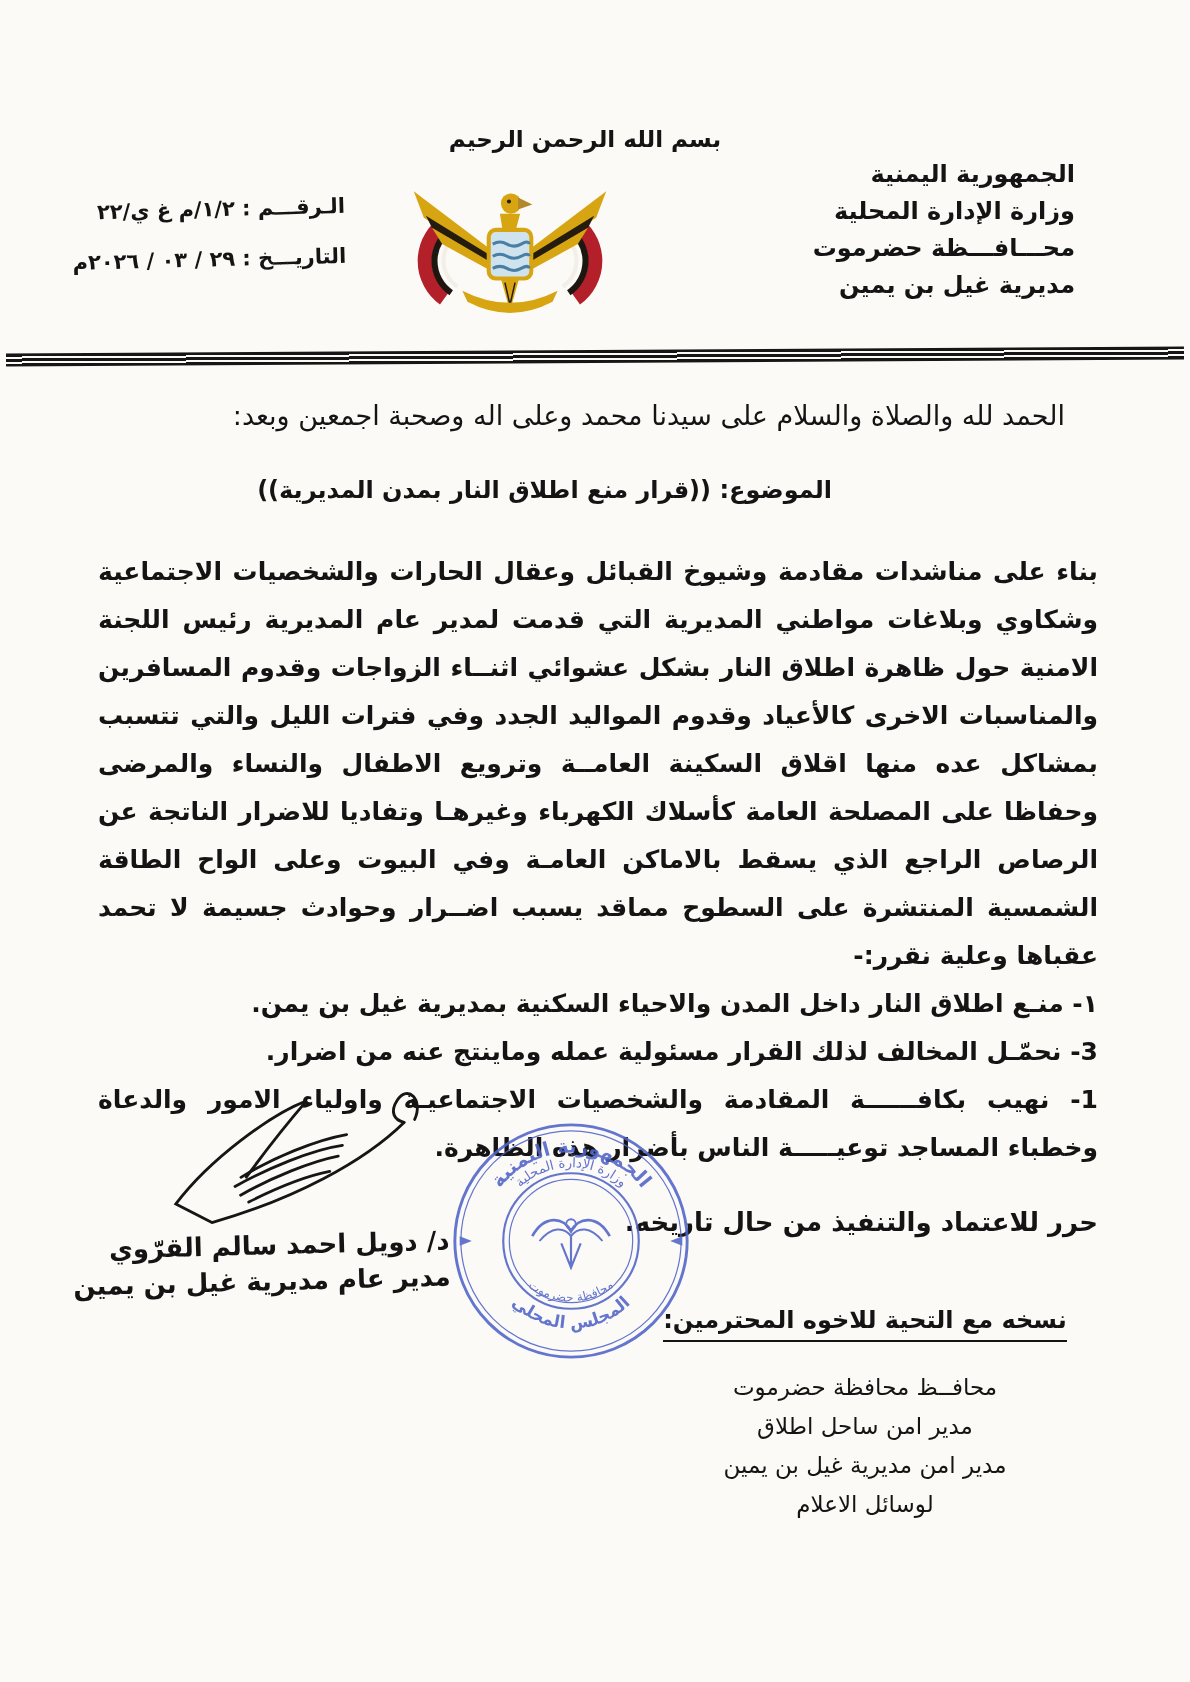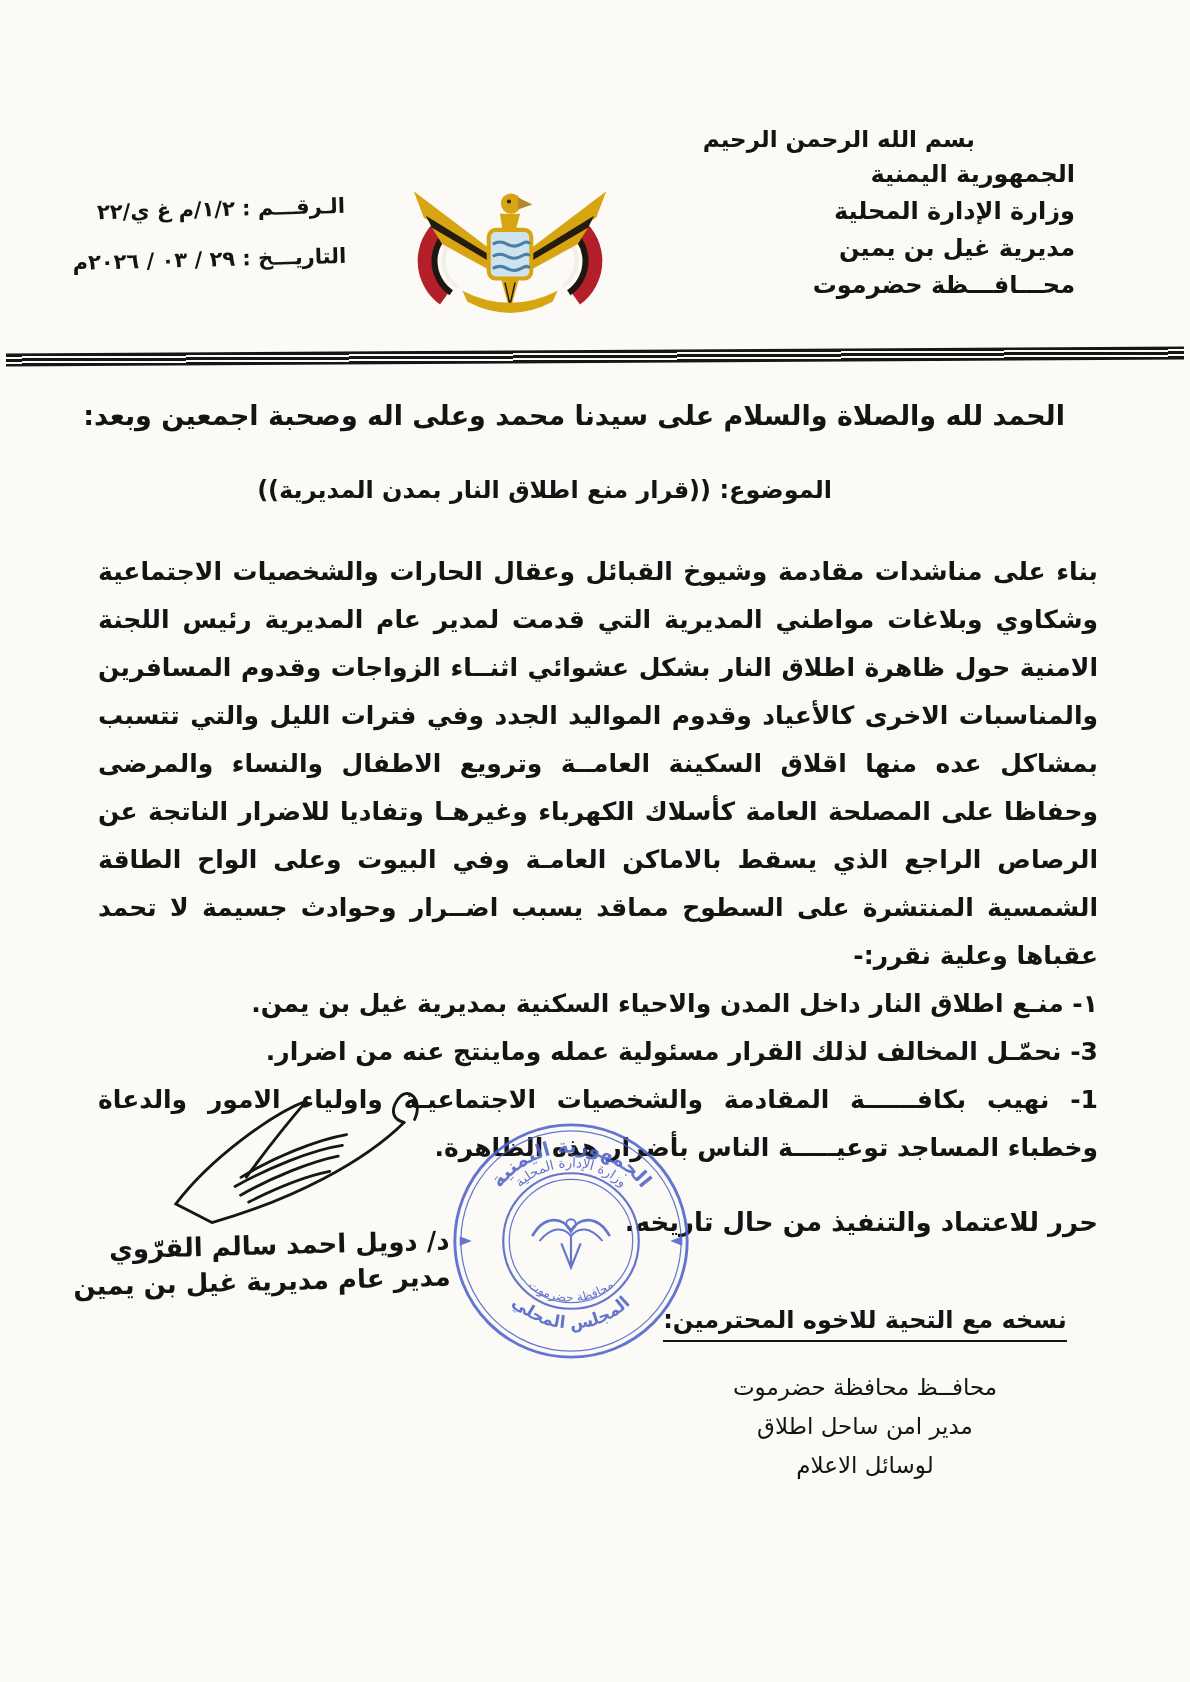--- a/index.html
+++ b/index.html
@@ -5,21 +5,21 @@
   html,body{margin:0;padding:0;}
   body{background:#e8e8e6;font-family:"DejaVu Sans",sans-serif;}
   .page{
     position:relative;width:1190px;height:1682px;margin:0 auto;
     background:#fbfaf7;overflow:hidden;color:#141414;
   }
   .rtl{direction:rtl;unicode-bidi:embed;}
 
   .basmala{
     position:absolute;top:126px;left:195px;width:780px;
-    font-size:23px;font-weight:bold;
+    text-align:center;font-size:23px;font-weight:bold;
   }
   .header-right{
     position:absolute;top:156px;right:115px;width:330px;
     text-align:right;font-size:24px;font-weight:bold;line-height:37px;
   }
   .header-right div{white-space:nowrap;}
   .emblem{position:absolute;top:163px;left:403px;width:214px;height:152px;}
   .ref-block{
     position:absolute;top:198px;left:26px;width:320px;
     font-size:21px;font-weight:bold;text-align:right;
@@ -27,21 +27,21 @@
   }
   .ref-line{margin-bottom:26px;white-space:nowrap;}
   .rule{
     position:absolute;top:350px;left:6px;width:1178px;height:13px;
     transform:rotate(-0.35deg);
     background:repeating-linear-gradient(180deg,
       #161616 0 3px,#fbfaf7 3px 5px,#161616 5px 8px,#fbfaf7 8px 10px,#161616 10px 13px);
   }
   .greeting{
     position:absolute;top:400px;right:125px;width:960px;
-    text-align:right;font-size:27px;font-weight:bold;white-space:nowrap;
+    text-align:right;font-size:27px;font-weight:normal;white-space:nowrap;
   }
   .subject{
     position:absolute;top:476px;right:358px;
     text-align:right;font-size:24px;font-weight:bold;white-space:nowrap;
   }
   .body-flow{
     position:absolute;top:548px;right:92px;width:1000px;
     font-size:25px;font-weight:bold;line-height:48px;
   }
   .para{text-align:justify;text-justify:inter-word;}
@@ -71,22 +71,22 @@
 </head>
 <body>
 
 <div class="page">
 
   <div class="basmala rtl">بسم الله الرحمن الرحيم</div>
 
   <div class="header-right rtl">
     <div>الجمهورية اليمنية</div>
     <div>وزارة الإدارة المحلية</div>
+    <div>محـــافـــظة حضرموت</div>
     <div>مديرية غيل بن يمين</div>
-    <div>محـــافـــظة حضرموت</div>
   </div>
 
   <div class="emblem">
     <svg viewBox="0 0 210 150" width="214" height="152">
 
       <path d="M42,58 A46 46 0 0 0 40,134" fill="none" stroke="#b3202a" stroke-width="14"></path>
       <path d="M49,64 A38 38 0 0 0 47,128" fill="none" stroke="#1d1710" stroke-width="6"></path>
       <path d="M54,70 A31 31 0 0 0 53,122" fill="none" stroke="#f3efe6" stroke-width="4"></path>
 
       <path d="M168,58 A46 46 0 0 1 170,134" fill="none" stroke="#b3202a" stroke-width="14"></path>
@@ -194,17 +194,18 @@
         <textPath href="#arcInnerBottom" startOffset="50%" text-anchor="middle">محافظة حضرموت</textPath>
       </text>
     </svg>
   </div>
 
   <div class="cc-block rtl">
     <span class="cc-heading">نسخه مع التحية للاخوه المحترمين:</span>
     <div class="cc-list">
       <div>محافــظ محافظة حضرموت</div>
       <div>مدير امن ساحل اطلاق</div>
+      <div>مدير امن مديرية غيل بن يمين</div>
       <div>لوسائل الاعلام</div>
     </div>
   </div>
 
 </div>
 
 </body></html>

